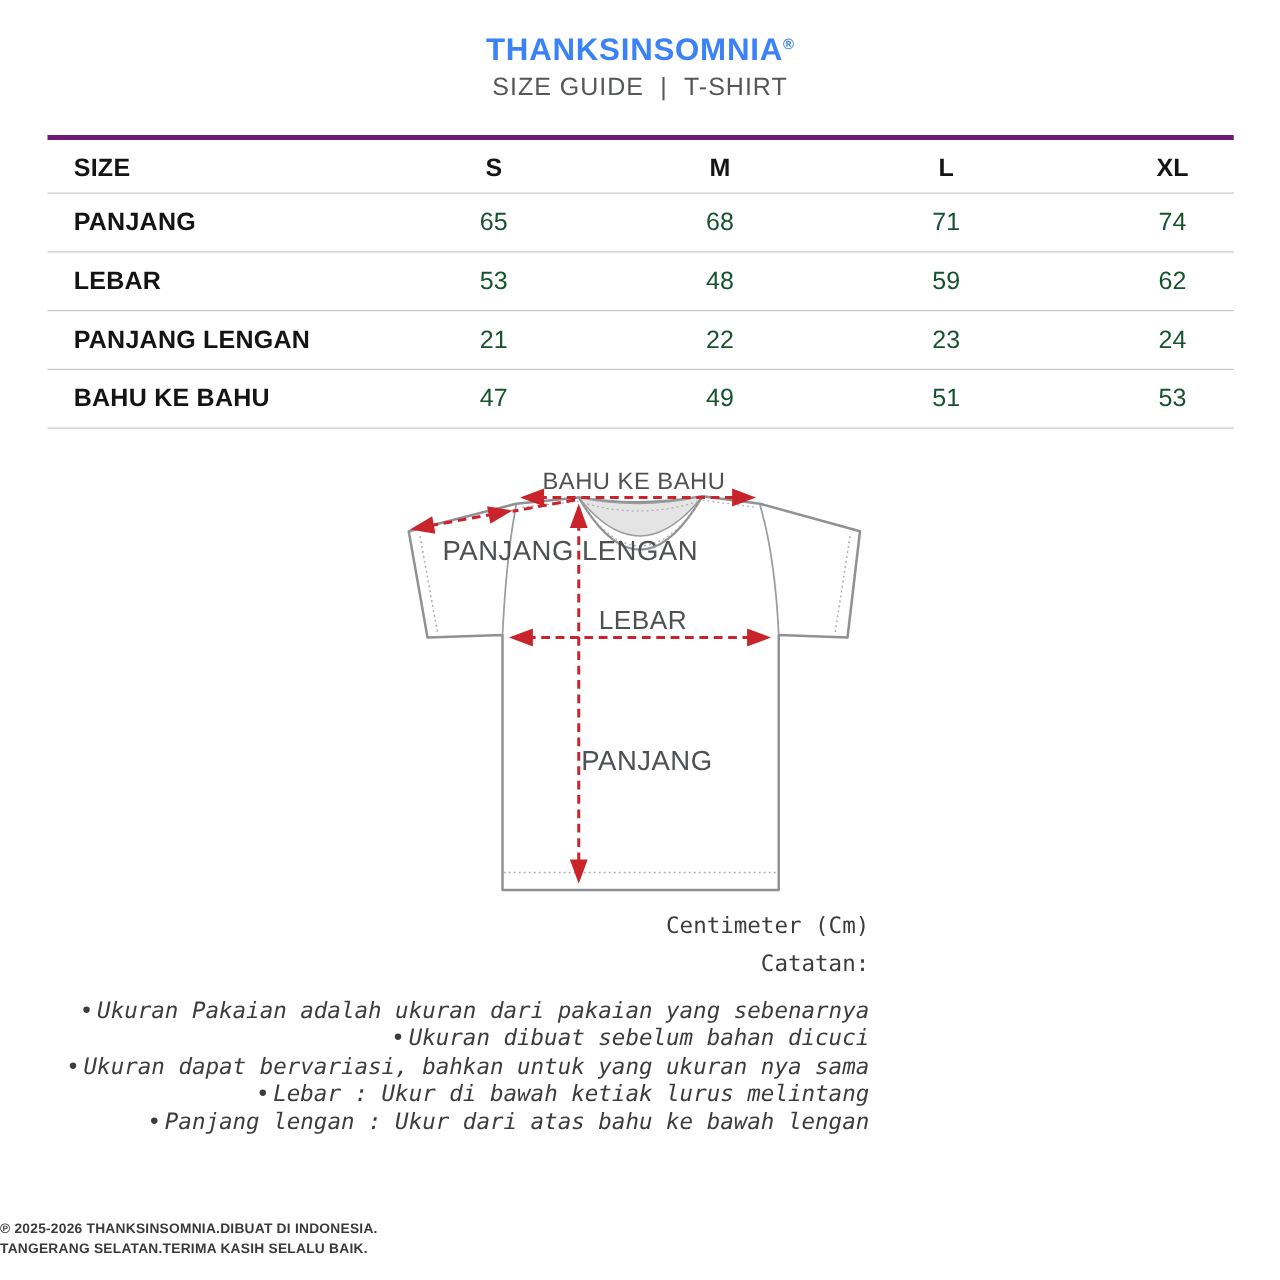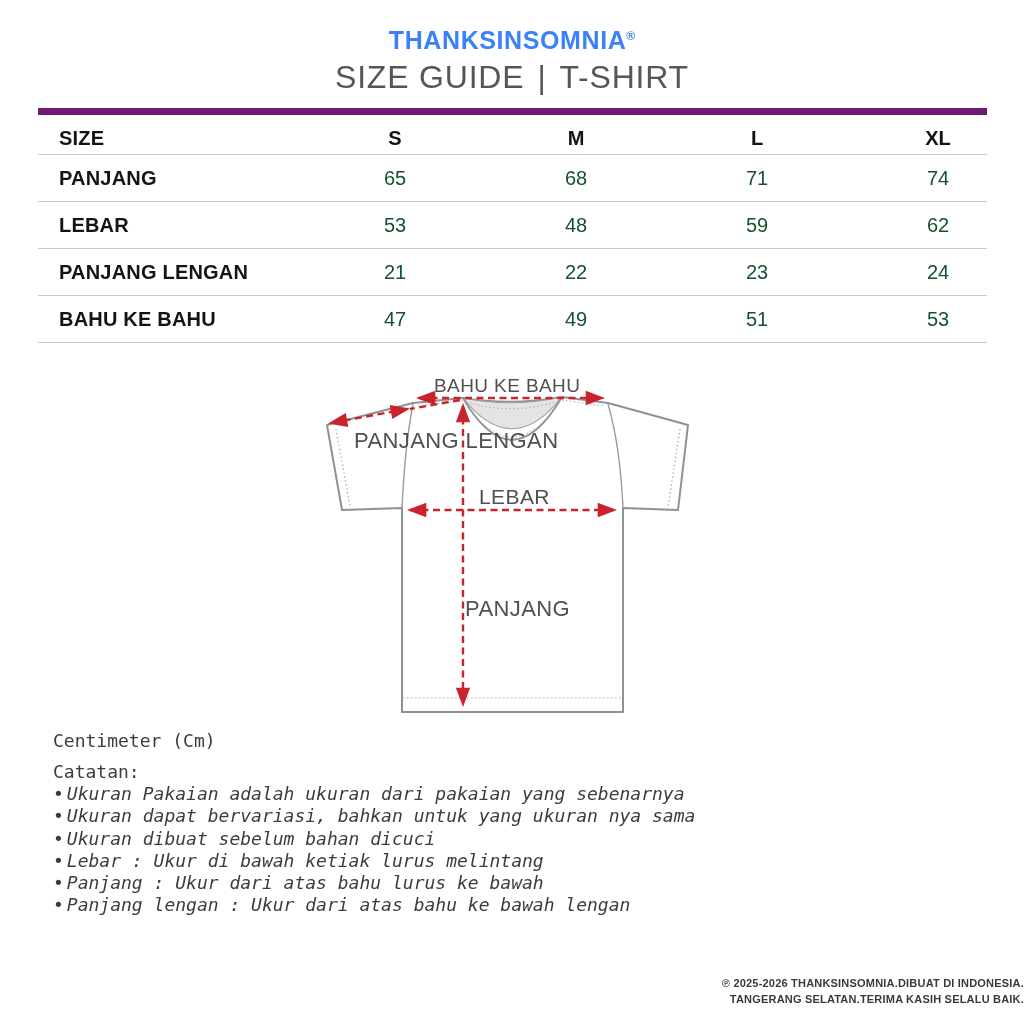--- a/index.html
+++ b/index.html
@@ -15,34 +15,34 @@
   .brand-line {
     position:absolute; top:26px; left:0; width:100%;
     text-align:center;
     font-size:25px; font-weight:bold; letter-spacing:0.6px;
     color:#3b82f6;
   }
   .brand-line sup { font-size:12px; font-weight:bold; vertical-align:9px; letter-spacing:0; }
   .subtitle-line {
     position:absolute; top:59px; left:0; width:100%;
     text-align:center;
-    font-size:32px; font-weight:400; letter-spacing:0.8px;
+    font-size:20px; font-weight:400; letter-spacing:0.8px;
     color:#545659;
   }
   .subtitle-line .sep { margin:0 13px; color:#545659; }
 
   
   .size-table {
     position:absolute; left:38px; top:108px; width:949px;
   }
   .trow {
     position:relative; height:47px;
     border-bottom:1px solid #cbcbcb;
   }
-  .trow.first { border-top:7px solid #701a75; }
+  .trow.first { border-top:4px solid #701a75; }
   .tlabel {
     position:absolute; left:21px; top:0; line-height:47px;
     font-size:20px; font-weight:bold; color:#141414; letter-spacing:0.2px;
   }
   .tval {
     position:absolute; top:0; width:84px; line-height:47px;
     text-align:center; font-size:20px; color:#14532d;
   }
   .thead .tval { color:#141414; font-weight:bold; }
   .tval.c1 { left:315px; }
@@ -60,31 +60,31 @@
   }
   .dlabel.shoulder { left:144px; top:15px;  font-size:19px; }
   .dlabel.sleeve   { left:64px;  top:68px;  font-size:22px; }
   .dlabel.width    { left:189px; top:125px; font-size:21px; }
   .dlabel.length   { left:175px; top:236px; font-size:22px; }
 
   
   .notes {
     position:absolute; left:53px; top:731px;
     font-family:"DejaVu Sans Mono", monospace;
-    font-size:18px; color:#3c3c3c;
+    font-size:18px; color:#3c3c3c;text-align:right;
   }
   .notes .unit    { line-height:20px; margin-bottom:11px; }
-  .notes .heading { line-height:20px; margin-bottom:1px; }
+  .notes .heading { line-height:20px; margin-bottom:16px; }
   .notes .bullet  { line-height:22.3px;font-style:italic; }
   .notes .bullet::before { content:"\2022"; margin-right:3px; }
 
   
   .footer {
     position:absolute; left:0; top:976px; width:100%;
-    text-align:right;
+    text-align:left;
     font-size:11px; font-weight:bold; letter-spacing:0.2px;
     color:#3a3a3a; line-height:15.5px;
   }
 </style>
 </head>
 <body>
 
 <div class="brand-line">
   <span>THANKSINSOMNIA</span><sup>®</sup>
 </div>
@@ -168,23 +168,22 @@
   <div class="dlabel shoulder">BAHU KE BAHU</div>
   <div class="dlabel sleeve">PANJANG LENGAN</div>
   <div class="dlabel width">LEBAR</div>
   <div class="dlabel length">PANJANG</div>
 </div>
 
 <div class="notes">
   <div class="unit">Centimeter (Cm)</div>
   <div class="heading">Catatan:</div>
   <div class="bullet">Ukuran Pakaian adalah ukuran dari pakaian yang sebenarnya</div>
+  <div class="bullet">Ukuran dibuat sebelum bahan dicuci</div>
   <div class="bullet">Ukuran dapat bervariasi, bahkan untuk yang ukuran nya sama</div>
-  <div class="bullet">Ukuran dibuat sebelum bahan dicuci</div>
   <div class="bullet">Lebar : Ukur di bawah ketiak lurus melintang</div>
-  <div class="bullet">Panjang : Ukur dari atas bahu lurus ke bawah</div>
   <div class="bullet">Panjang lengan : Ukur dari atas bahu ke bawah lengan</div>
 </div>
 
 <div class="footer">
   <div>℗ 2025-2026 THANKSINSOMNIA.DIBUAT DI INDONESIA.</div>
   <div>TANGERANG SELATAN.TERIMA KASIH SELALU BAIK.</div>
 </div>
 
 </body></html>

